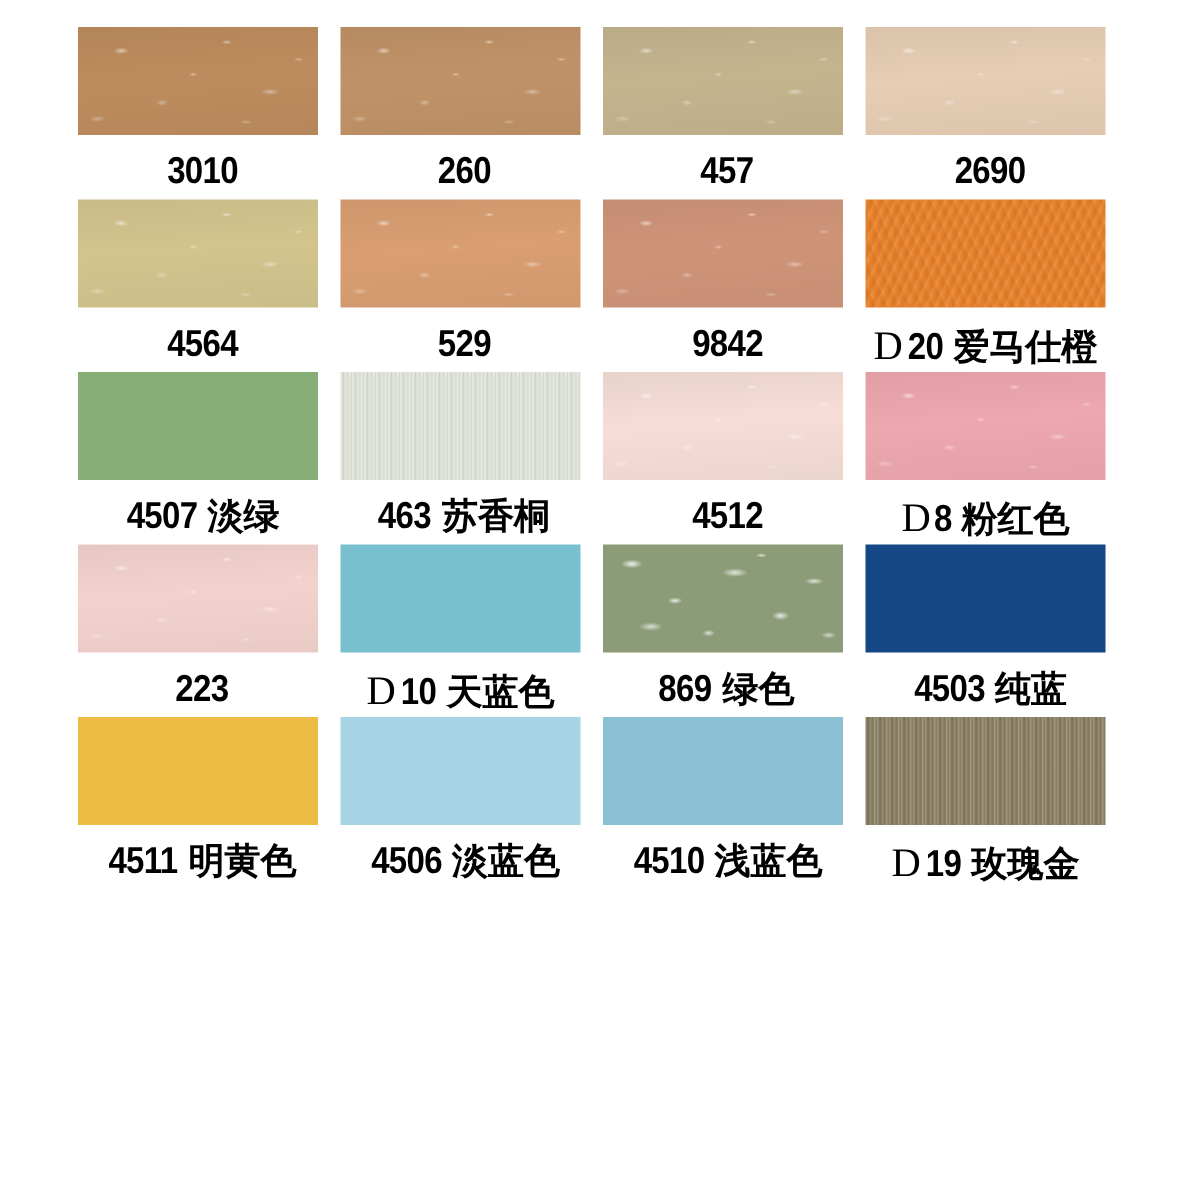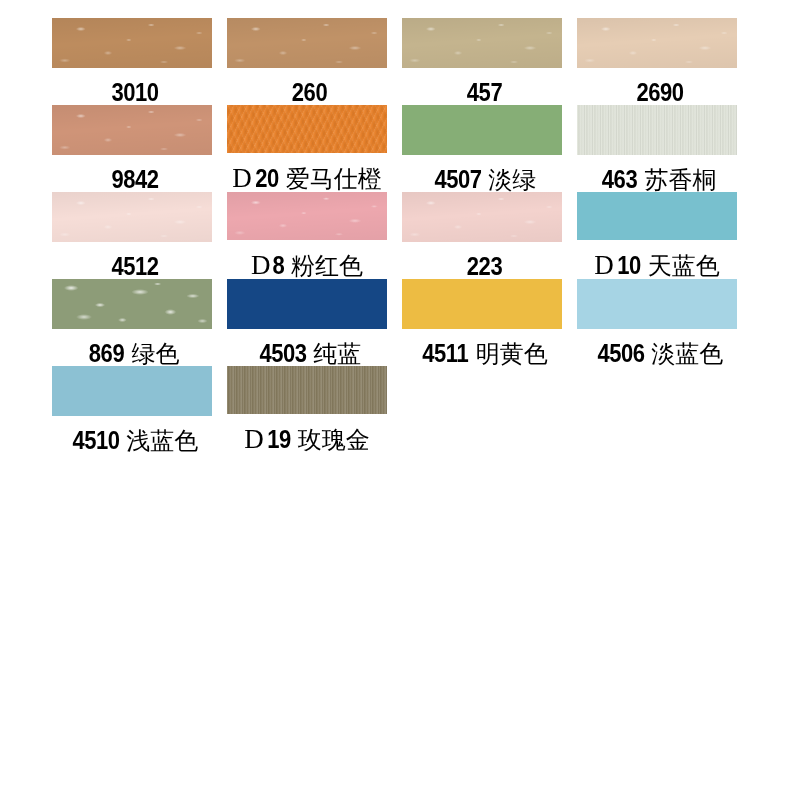--- a/index.html
+++ b/index.html
@@ -29,21 +29,21 @@
     top: 18px;
     width: 684px;
     display: grid;
     grid-template-columns: repeat(4, 160px);
     column-gap: 15px;
     row-gap: 0px;
   }
 
   .swatch-cell {
     width: 160px;
-    height: 87px;
+    height: 115px;
     position: relative;
     display: flex;
     flex-direction: column;
     align-items: center;
   }
 
   .swatch-chip {
     width: 160px;
     height: 72px;
     display: block;
@@ -145,21 +145,21 @@
     font-weight: normal;
     font-size: 27px;
     display: inline-block;
     vertical-align: baseline;
     transform: none;
   }
 
   .cn {
     font-family: "DejaVu Sans", "Liberation Sans", sans-serif;
     font-size: 24px;
-    font-weight: normal;
+    font-weight: bold;
     display: inline-block;
     vertical-align: baseline;
     margin-left: 7px;
   }
 
   .swatch-cell[data-has-cn="false"] .swatch-label { letter-spacing: 0; }
 </style>
 </head>
 <body style="background: rgb(255, 255, 255);">
 
@@ -175,20 +175,28 @@
       </div>
       <div class="swatch-cell" data-has-cn="false">
         <div class="swatch-chip tex-mottle" style="background-color: rgb(196, 180, 142);"></div>
         <div class="swatch-label"><span class="code">457</span></div>
       </div>
       <div class="swatch-cell" data-has-cn="false">
         <div class="swatch-chip tex-mottle" style="background-color: rgb(230, 205, 180);"></div>
         <div class="swatch-label"><span class="code">2690</span></div>
       </div>
       <div class="swatch-cell" data-has-cn="false">
+        <div class="swatch-chip tex-mottle" style="background-color: rgb(211, 196, 142);"></div>
+        <div class="swatch-label"><span class="code">4564</span></div>
+      </div>
+      <div class="swatch-cell" data-has-cn="false">
+        <div class="swatch-chip tex-mottle" style="background-color: rgb(217, 158, 114);"></div>
+        <div class="swatch-label"><span class="code">529</span></div>
+      </div>
+      <div class="swatch-cell" data-has-cn="false">
         <div class="swatch-chip tex-mottle" style="background-color: rgb(207, 148, 120);"></div>
         <div class="swatch-label"><span class="code">9842</span></div>
       </div>
       <div class="swatch-cell" data-has-cn="true">
         <div class="swatch-chip tex-leather" style="background-color: rgb(232, 129, 42);"></div>
         <div class="swatch-label"><span class="code-prefix">D</span><span class="code">20</span><span class="cn">爱马仕橙</span></div>
       </div>
       <div class="swatch-cell" data-has-cn="true">
         <div class="swatch-chip tex-flat" style="background-color: rgb(134, 174, 118);"></div>
         <div class="swatch-label"><span class="code">4507</span><span class="cn">淡绿</span></div>

